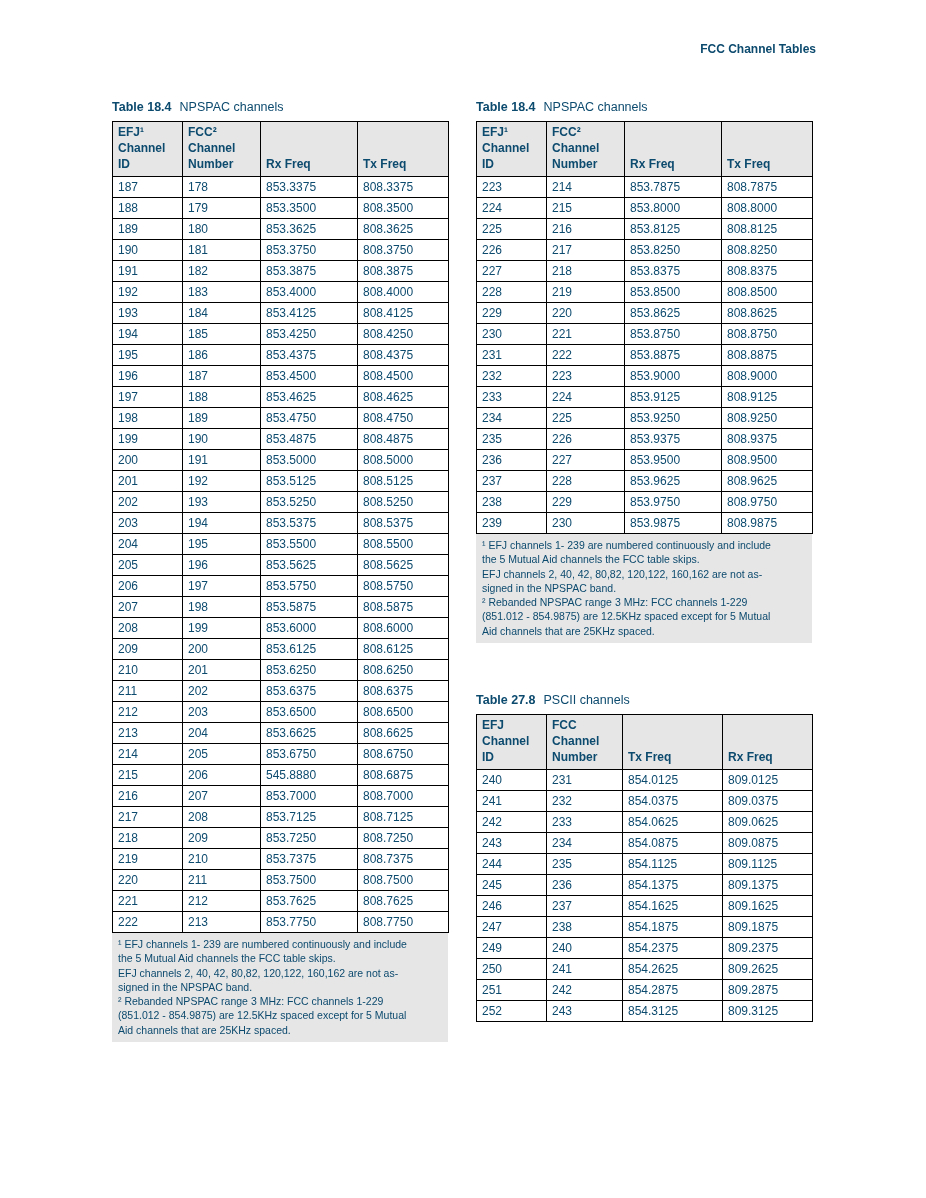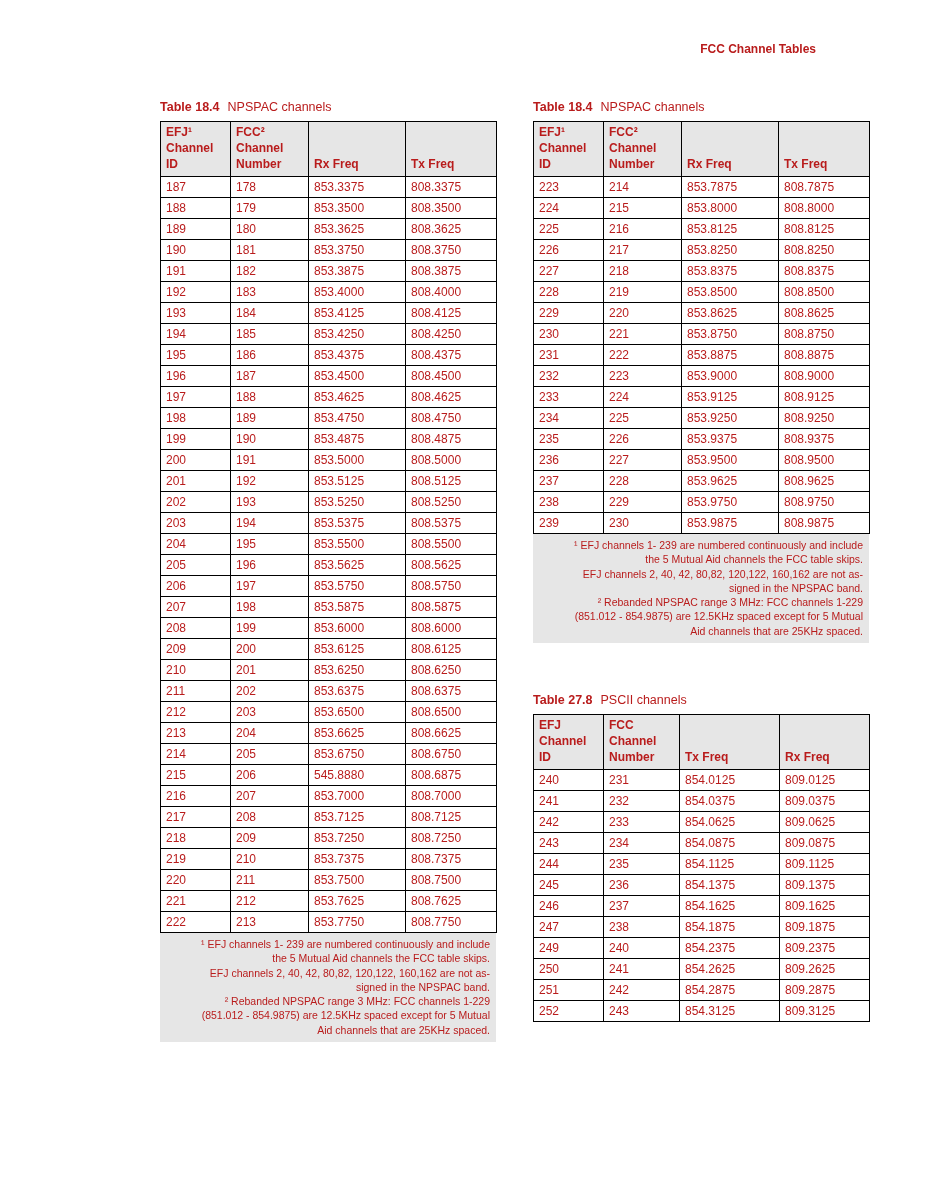--- a/index.html
+++ b/index.html
@@ -4,41 +4,40 @@
 <style>
   * { margin: 0; padding: 0; box-sizing: border-box; }
   html, body { background: #888; }
   .page {
     position: relative;
     width: 926px;
     height: 1198px;
     margin: 0 auto;
     background: #ffffff;
     font-family: "Liberation Sans", sans-serif;
-    color: #b91c1c;
+    color: #0c4a6e;
     overflow: hidden;
   }
   .page-header {
     position: absolute;
     top: 42px;
     left: 112px;
     right: 110px;
     text-align: right;
     font-size: 12px;
     font-weight: bold;
   }
   .columns {
     position: absolute;
     top: 100px;
     left: 112px;
     width: 704px;
     display: flex;
-    gap: 37px;
+    gap: 28px;
     align-items: flex-start;
-    margin-left: 48px;
   }
   .col { width: 336px; }
   .caption {
     font-size: 12.5px;
     margin-bottom: 7px;
     white-space: nowrap;
   }
   .cap-label { font-weight: bold; margin-right: 8px; }
   .cap-title { font-weight: normal; }
   table {
@@ -66,21 +65,21 @@
     height: 21px;
     vertical-align: middle;
     background: #fff;
   }
   .footnote {
     background: #e6e6e6;
     font-size: 10.5px;
     line-height: 14.3px;
     padding: 4px 6px 5px 6px;
     white-space: pre-line;
-    text-align: right;
+    text-align: left;
   }
   .second-table { margin-top: 50px; }
   .page-footer {
     position: absolute;
     top: 1130px;
     left: 112px;
     right: 110px;
     font-size: 12px;
     font-weight: bold;
     display: flex;

